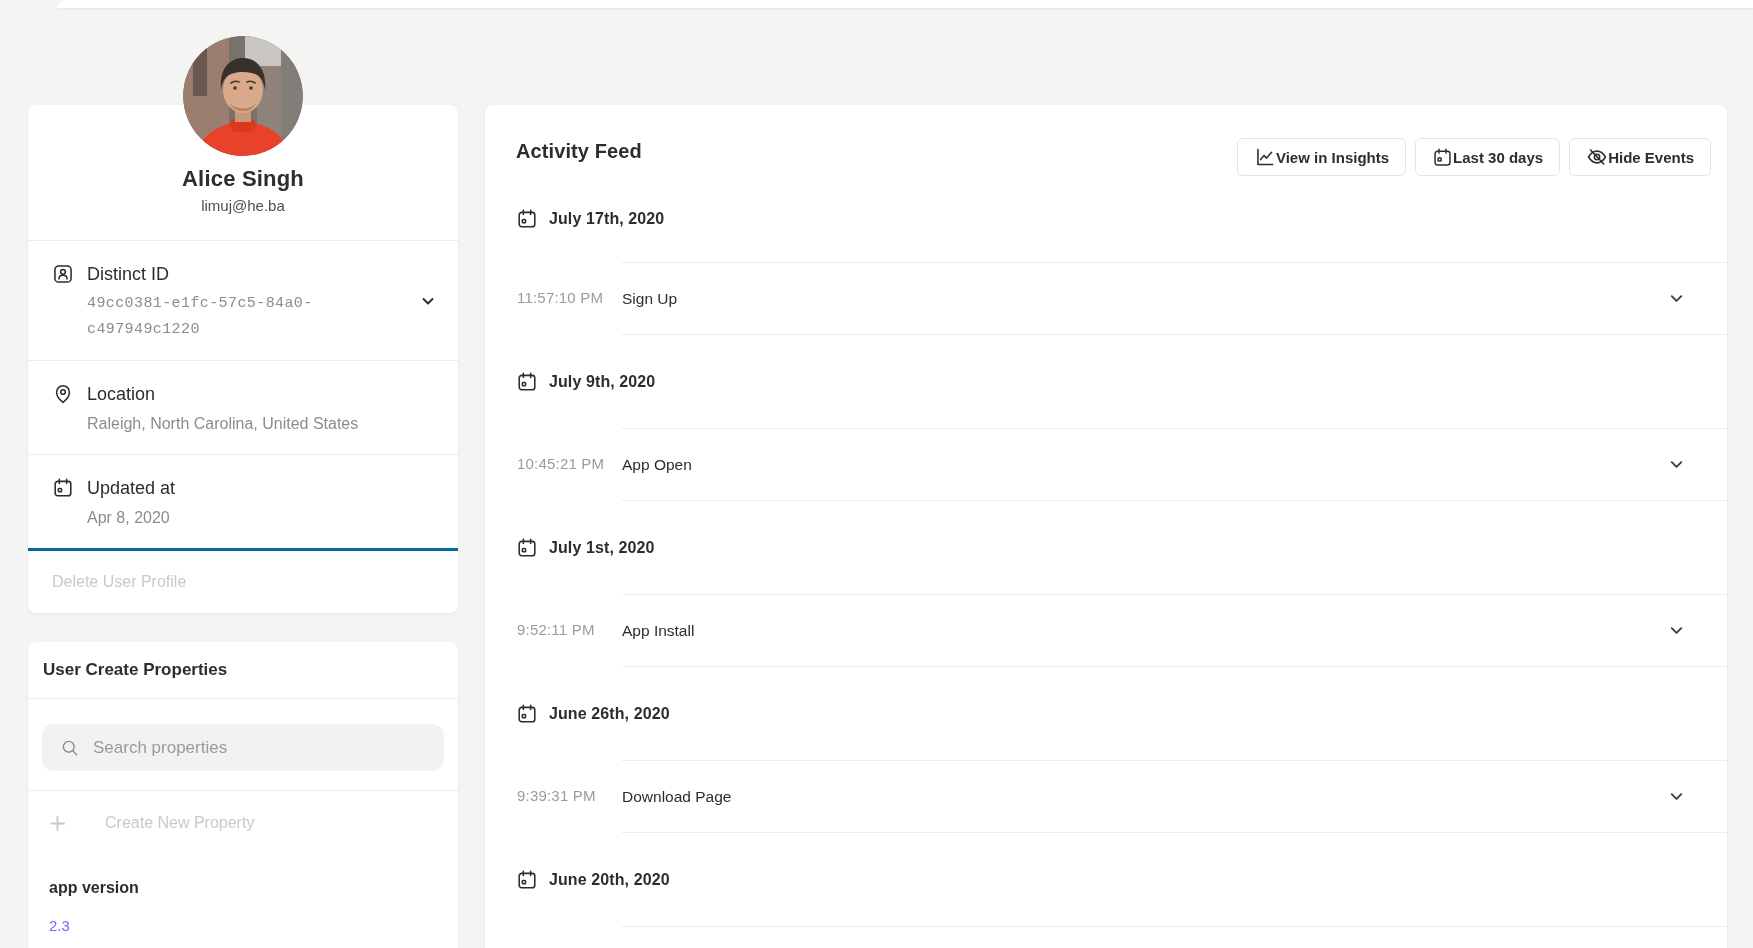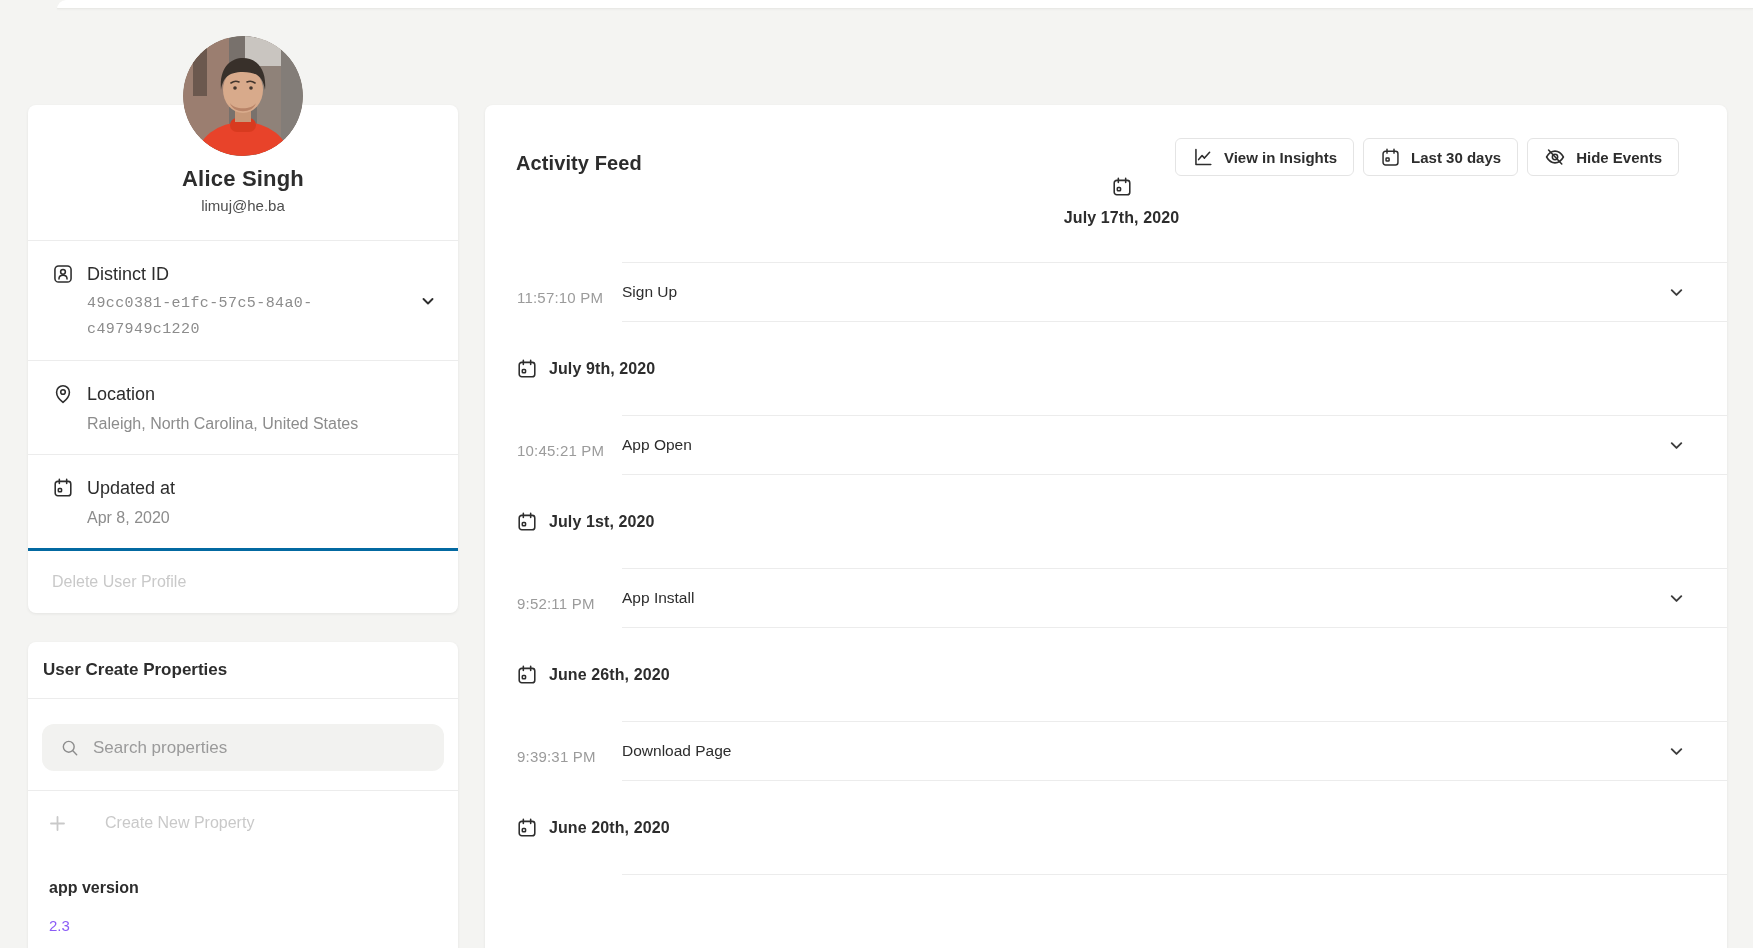--- a/index.html
+++ b/index.html
@@ -61,33 +61,33 @@
   }
   .search-box input::placeholder { color:#9a9a9a; }
   .create-row { padding:21px; display:flex; align-items:center; gap:11px; cursor:pointer; }
   .create-label { font-size:16px; line-height:22px; color:#c9c9c9;margin-left:28px; }
   .prop-item { padding:22px 21px 26px 21px; border-bottom:1px solid #ececec; }
   .prop-name { font-size:16px; font-weight:700; line-height:22px; }
   .prop-value { margin-top:15px; font-size:15px; line-height:24px; color:#8b5cf6; }
 
   
   .feed-card { position:absolute; left:485px; top:105px; width:1242px; height:900px; overflow:hidden; }
-  .feed-header { display:flex; align-items:flex-end; justify-content:space-between; padding:33px 48px 0 31px; }
+  .feed-header { display:flex; align-items:flex-start; justify-content:space-between; padding:33px 16px 0 31px; }
   .feed-title { font-size:20px; font-weight:700; line-height:26px; letter-spacing:.1px; }
   .feed-buttons { display:flex; gap:9px; }
   .feed-btn {
-    display:flex; align-items:center; gap:10px; height:38px; padding:0 16px;
+    display:flex; align-items:center; height:38px; padding:0 16px;
     background:#fff; border:1px solid #e4e4e4; border-radius:6px;
     font-family:inherit; font-size:15px; font-weight:600; color:#2d2d2d; cursor:pointer;
   }
 
   .date-row { display:flex; align-items:center; gap:11px; padding-left:31px; height:93px; }
-  .event-group:first-child .date-row { height:86px;flex-direction:column; }
+  .event-group:first-child .date-row { height:86px; }
   .date-label { font-size:16px; font-weight:700; letter-spacing:.1px; }
-  .event-row { display:flex; margin-left:32px; height:60px; cursor:pointer; }
+  .event-row { display:flex; margin-left:32px; height:73px; cursor:pointer; }
   .event-time { width:105px; padding-top:27px; font-size:15px; color:#9b9b9b; letter-spacing:.2px; }
   .event-main {
     flex:1; display:flex; align-items:center; justify-content:space-between;
     border-top:1px solid #ececec; border-bottom:1px solid #ececec; padding-right:42px;
     font-size:15.5px; font-weight:500; color:#2d2d2d;
   }
   .event-cut { margin-left:137px; border-top:1px solid #ececec; height:40px; }
 </style>
 </head>
 <body>

